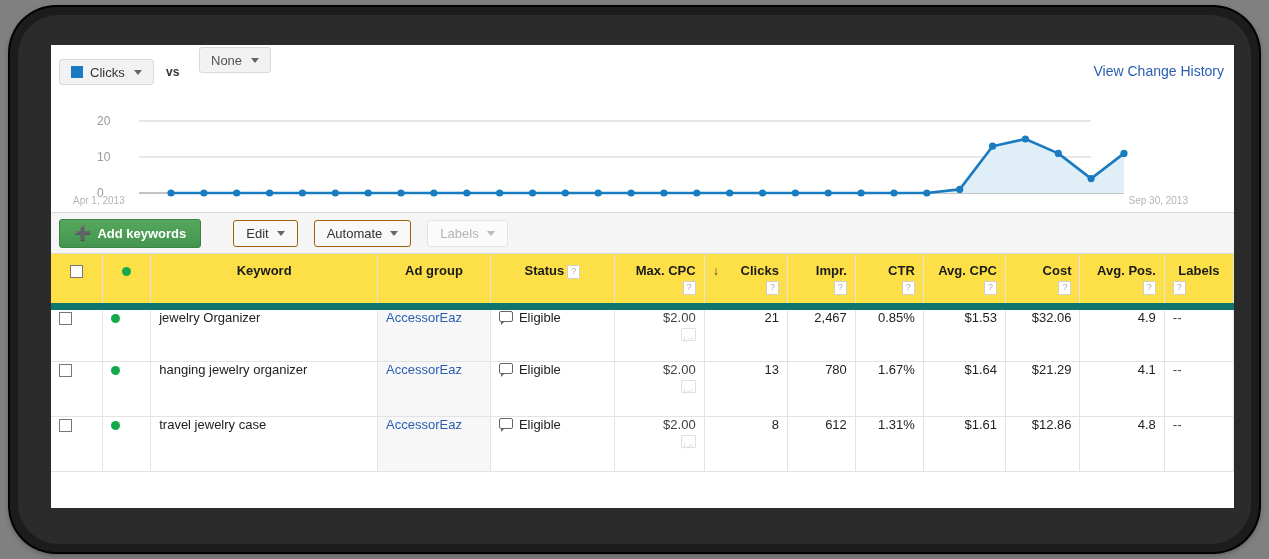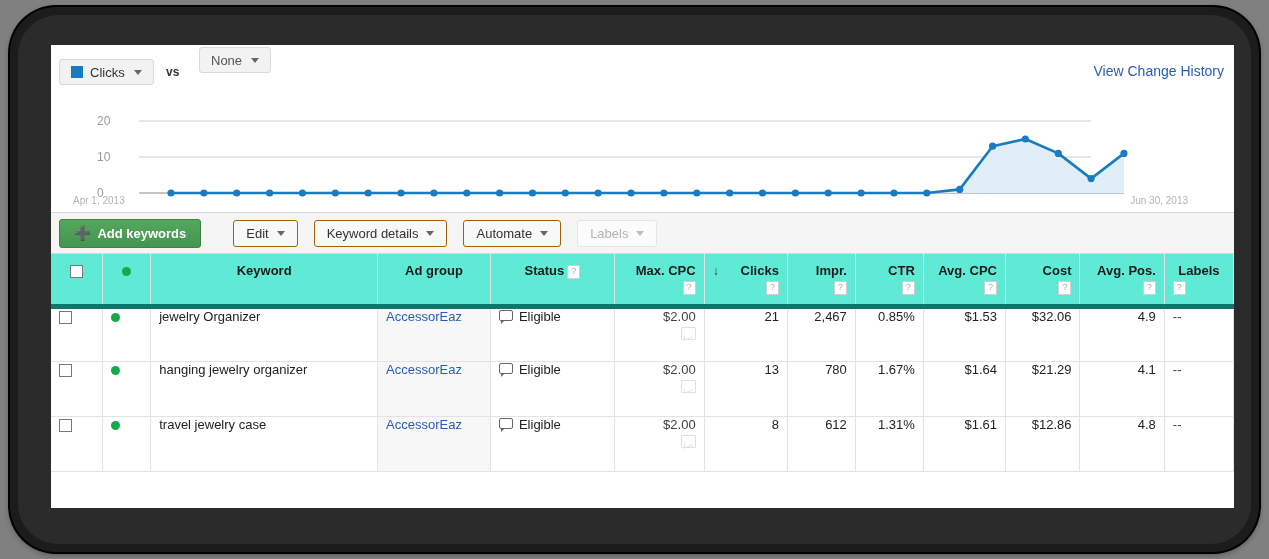--- a/index.html
+++ b/index.html
@@ -176,27 +176,27 @@
     color: #222;
     table-layout: fixed;
   }
   #kw-table th, #kw-table td {
     border-right: 1px solid #e3e3e3;
     border-bottom: 1px solid #e3e3e3;
     padding: 0 8px;
     box-sizing: border-box;
   }
   #kw-table thead th {
-    background: #5eead4;
+    background: #fde047;
     height: 52px;
     vertical-align: top;
     padding-top: 9px;
     font-weight: bold;
     color: #1a1a1a;
-    border-bottom: 5px solid #0f766e;
+    border-bottom: 7px solid #0f766e;
   }
   th.num, td.num { text-align: right; }
   th.sorted { background: #cfcfcf; }
   td.sorted-col { background: #fafafa; }
   .help {
     display: inline-block;
     width: 11px; height: 12px;
     line-height: 11px;
     font-size: 9px;
     text-align: center;
@@ -355,34 +355,30 @@
               <circle cx="974.4" cy="44.0" r="3.6" fill="#1a7cc0"></circle>
               <circle cx="1007.3" cy="58.4" r="3.6" fill="#1a7cc0"></circle>
               <circle cx="1040.1" cy="83.6" r="3.6" fill="#1a7cc0"></circle>
               <circle cx="1073.0" cy="58.4" r="3.6" fill="#1a7cc0"></circle>
             </g>
         </svg>
         <div class="axis-label" style="left:46px; top:19px; width:30px;">20</div>
         <div class="axis-label" style="left:46px; top:55px; width:30px;">10</div>
         <div class="axis-label" style="left:46px; top:91px; width:30px;">0</div>
         <div class="date-label" id="date-start">Apr 1, 2013</div>
-        <div class="date-label" id="date-end">Jun 30, 2013</div>
+        <div class="date-label" id="date-end">Sep 30, 2013</div>
       </div>
 
       <div id="toolbar">
         <div class="btn btn-green">
           <span class="plus">➕</span>
           <span>Add keywords</span>
         </div>
         <div class="btn btn-grey">
           <span>Edit</span>
-          <span class="caret"></span>
-        </div>
-        <div class="btn btn-grey">
-          <span>Keyword details</span>
           <span class="caret"></span>
         </div>
         <div class="btn btn-grey">
           <span>Automate</span>
           <span class="caret"></span>
         </div>
         <div class="btn btn-disabled">
           <span>Labels</span>
           <span class="caret"></span>
         </div>

